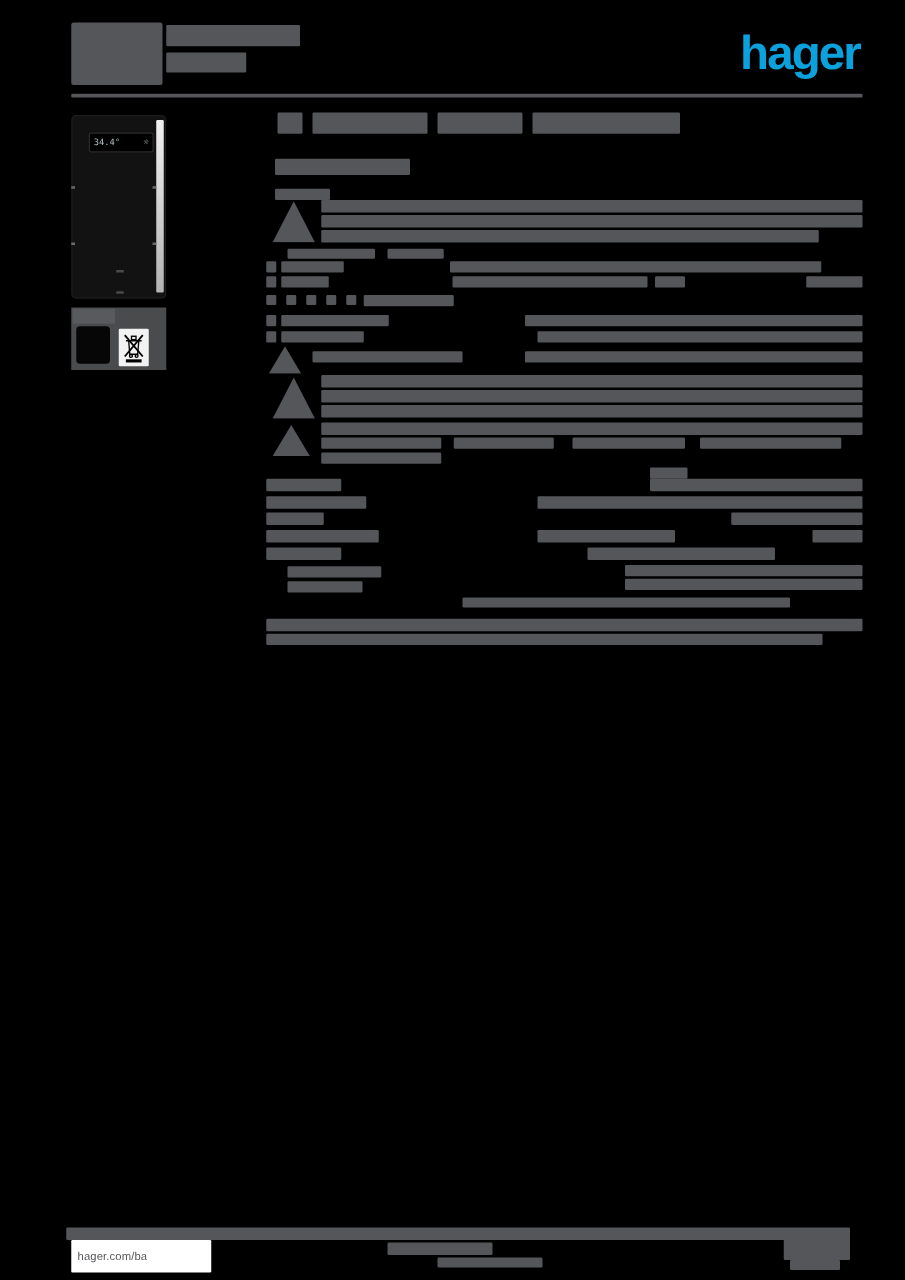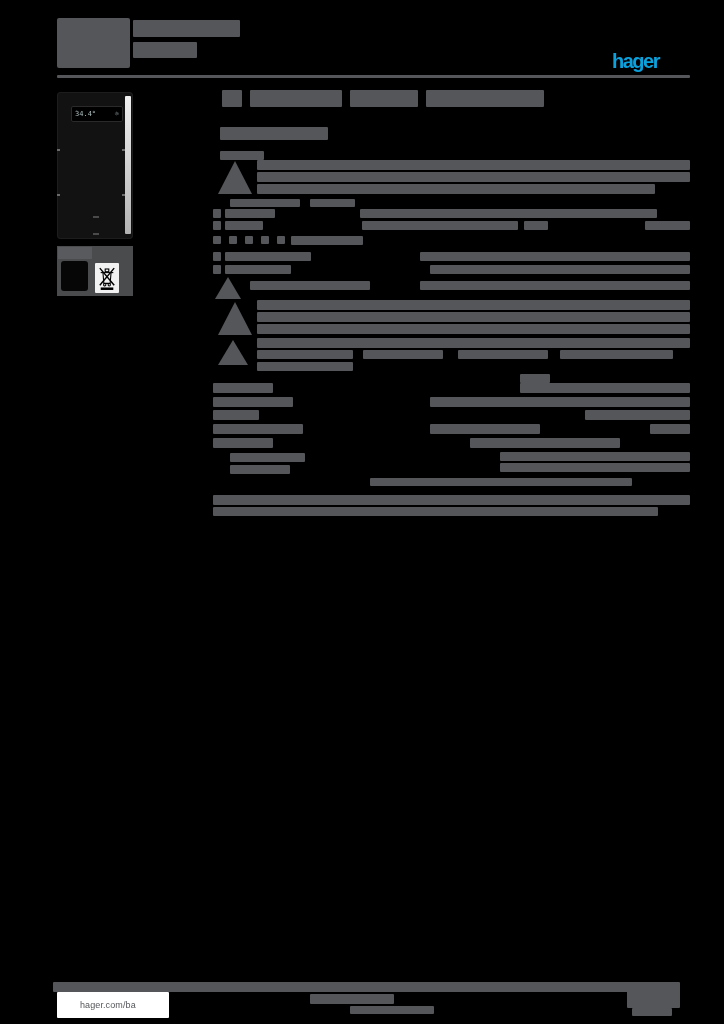--- a/index.html
+++ b/index.html
@@ -18,23 +18,23 @@
     width:724px;height:1024px;
     background:var(--bg);
     overflow:hidden;
   }
   
   .bar{position:absolute;background:var(--ink);border-radius:1px;}
   .bar.tri{clip-path:polygon(50% 0,100% 100%,0 100%);border-radius:0;}
   .bar.blk{border-radius:2px;}
   
   .logo{
-    position:absolute;left:612px;top:24px;
-    font-size:20px;font-weight:800;letter-spacing:-1.5px;
-    color:var(--brand);line-height:1;margin-top:27px;
+    position:absolute;left:592px;top:24px;
+    font-size:38px;font-weight:800;letter-spacing:-1.5px;
+    color:var(--brand);line-height:1;
   }
   
   .device{
     position:absolute;left:57px;top:92px;width:76px;height:147px;
     background:var(--device);border-radius:4px;
     box-shadow:inset 0 0 0 1px #1d1d1d;
   }
   .device-strip{
     position:absolute;left:125px;top:96px;width:6px;height:138px;
     background:linear-gradient(#f0f0f0,#b3b3b3);border-radius:1px;
@@ -58,21 +58,21 @@
     background:#f2f2f2;border-radius:1px;
     display:flex;align-items:center;justify-content:center;
   }
   
   .site-box{
     position:absolute;left:57px;top:992px;width:112px;height:26px;
     background:#ffffff;border-radius:1px;
     display:flex;align-items:center;
   }
   .site-box span{
-    padding-left:23px;font-size:9px;color:var(--ink);letter-spacing:0.1px;
+    padding-left:5px;font-size:9px;color:var(--ink);letter-spacing:0.1px;
   }
 </style>
 </head>
 <body>
 
 <div class="page">
 
   <div>
       <div class="bar blk" style="left: 57px; top: 18px; width: 73px; height: 50px;"></div>
       <div class="bar" style="left: 133px; top: 20px; width: 107px; height: 17px;"></div>

